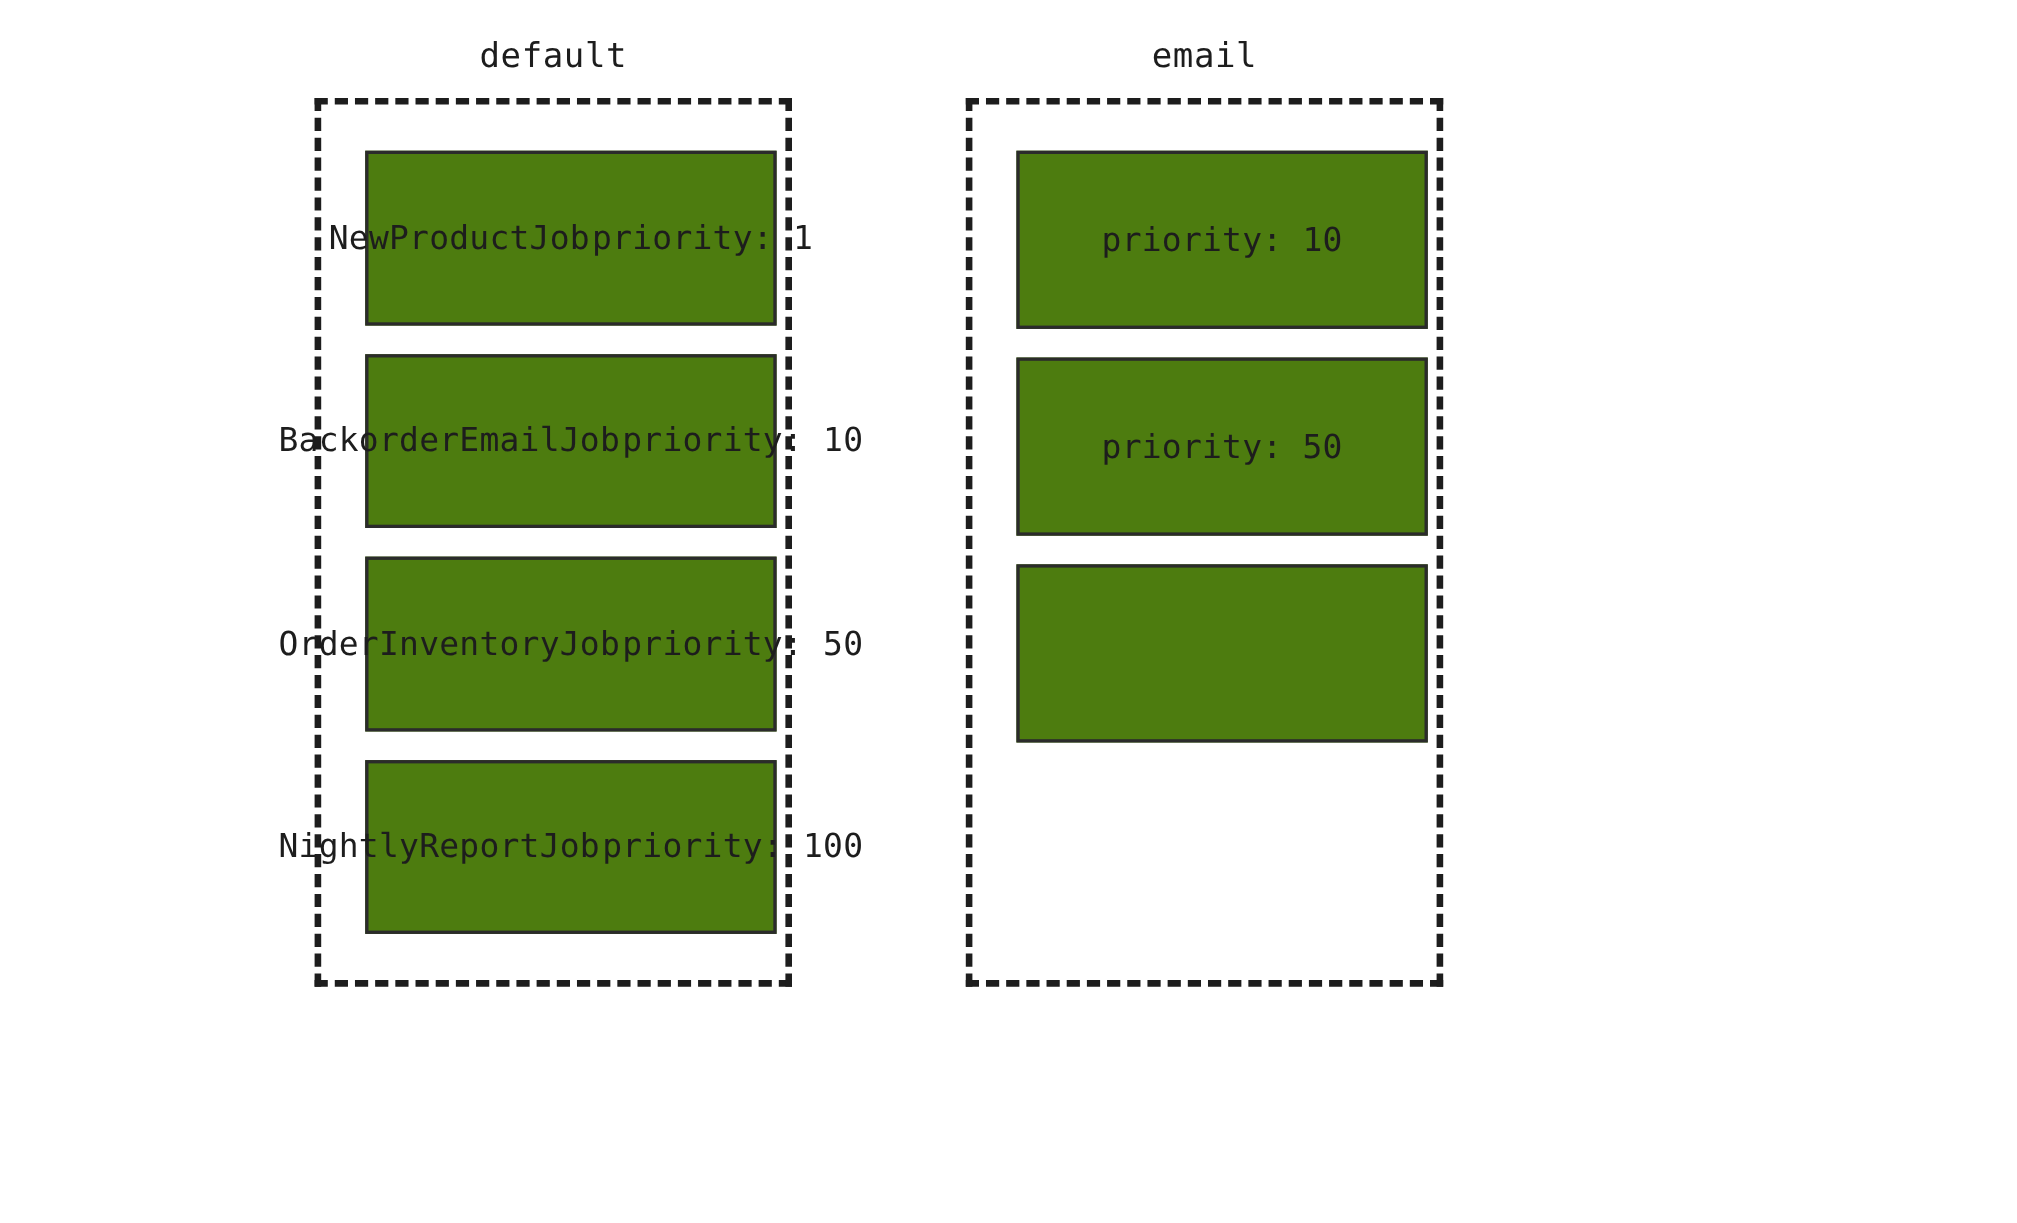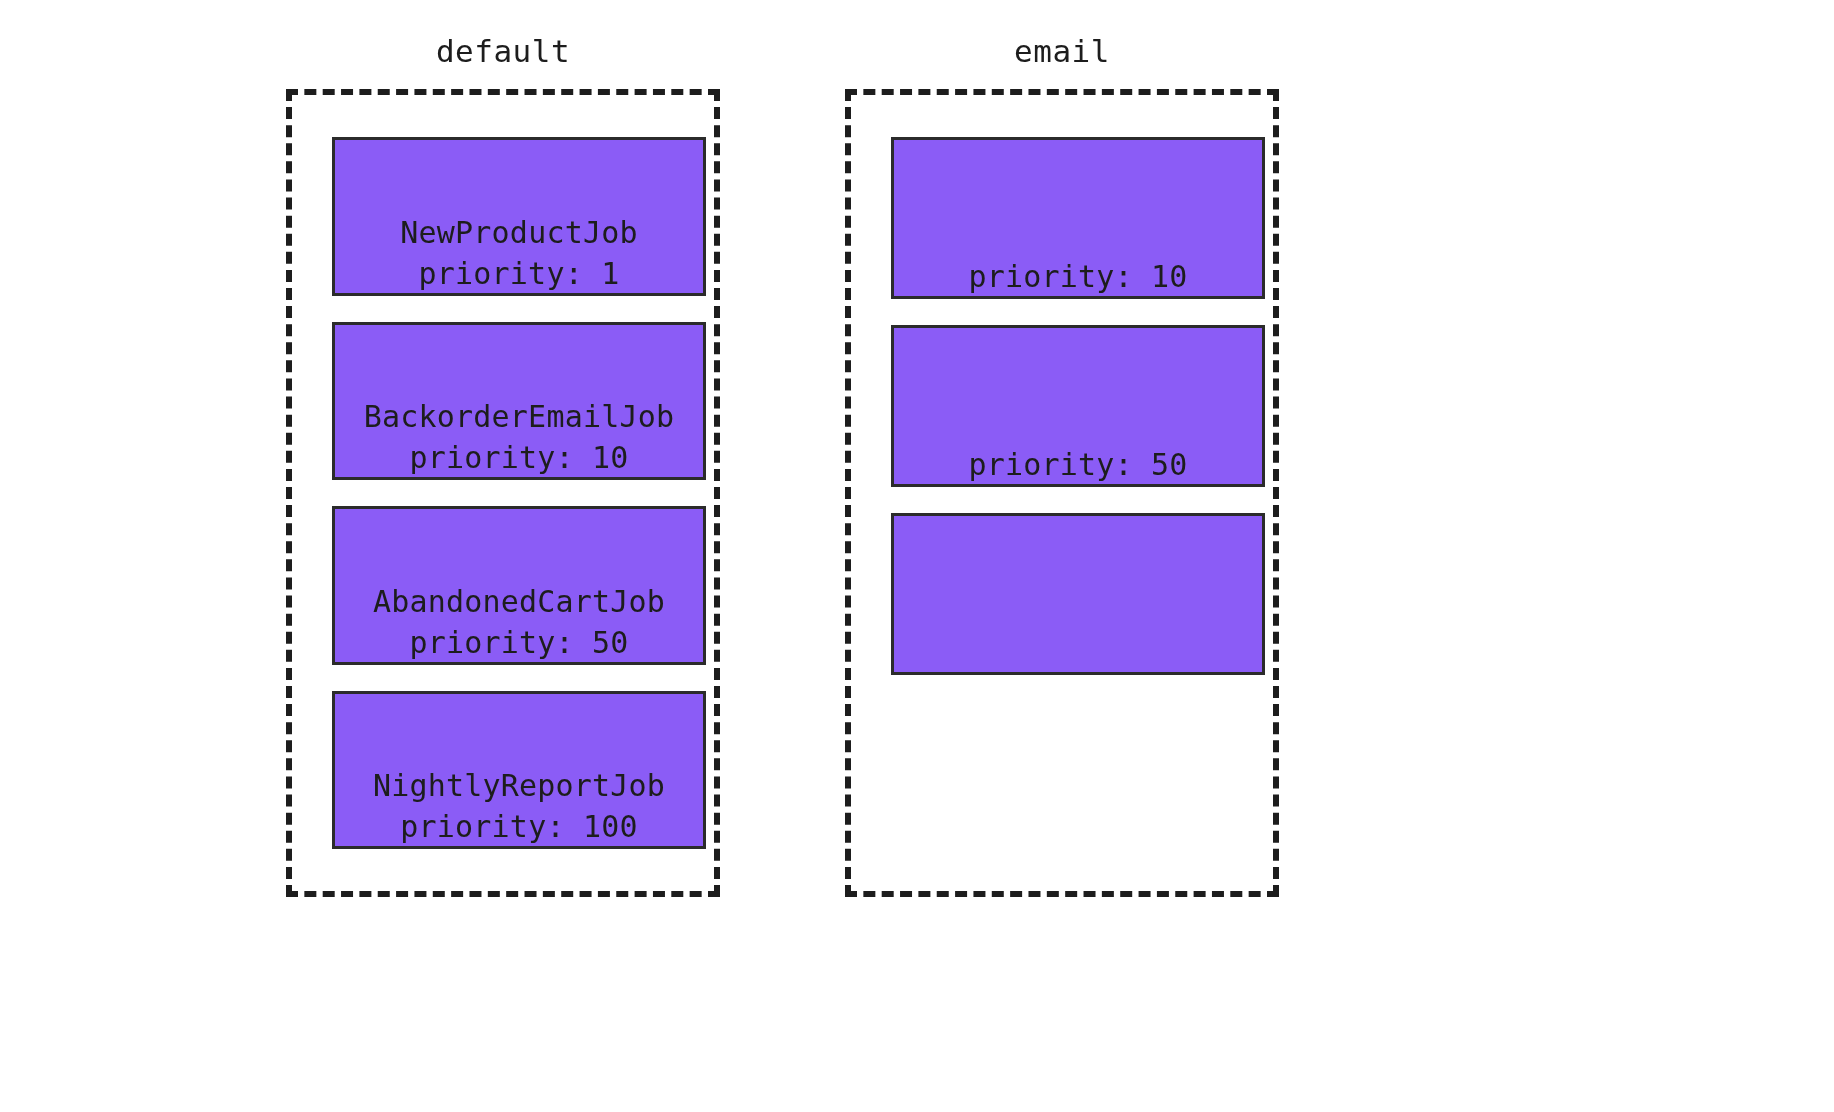--- a/index.html
+++ b/index.html
@@ -45,25 +45,25 @@
     padding: 42px 40px 42px 40px;
     display: flex;
     flex-direction: column;
     align-items: stretch;
     gap: 26px;
   }
 
   .job-card {
     box-sizing: border-box;
     border: 3px solid #2b2b2b;
-    background: #8b5cf6;
+    background: #4d7c0f;
     display: flex;
-    flex-direction: column;
+    flex-direction: row;
     align-items: center;
-    justify-content: flex-end;
+    justify-content: center;
     gap: 2px;
   }
 
   .job-name,
   .job-priority {
     font-family: "DejaVu Sans Mono", "Liberation Mono", monospace;
     font-size: 30px;
     line-height: 1.30;
     color: #1d1d1d;
     white-space: pre;
@@ -78,21 +78,21 @@
   #col-default .queue-box {
     width: 434px;
     height: 808px;
   }
   #col-default .job-card {
     width: 374px;
     height: 162px;
   }
 
   #col-email {
-    left: 845px;
+    left: 878px;
     top: 36px;
   }
   #col-email .queue-box {
     width: 434px;
     height: 808px;
     justify-content: flex-start;
   }
   #col-email .job-card {
     width: 374px;
     height: 162px;
@@ -111,21 +111,21 @@
         <div class="job-name">NewProductJob</div>
         <div class="job-priority">priority: 1</div>
       </div>
 
       <div class="job-card">
         <div class="job-name">BackorderEmailJob</div>
         <div class="job-priority">priority: 10</div>
       </div>
 
       <div class="job-card">
-        <div class="job-name">AbandonedCartJob</div>
+        <div class="job-name">OrderInventoryJob</div>
         <div class="job-priority">priority: 50</div>
       </div>
 
       <div class="job-card">
         <div class="job-name">NightlyReportJob</div>
         <div class="job-priority">priority: 100</div>
       </div>
 
     </div>
   </div>

